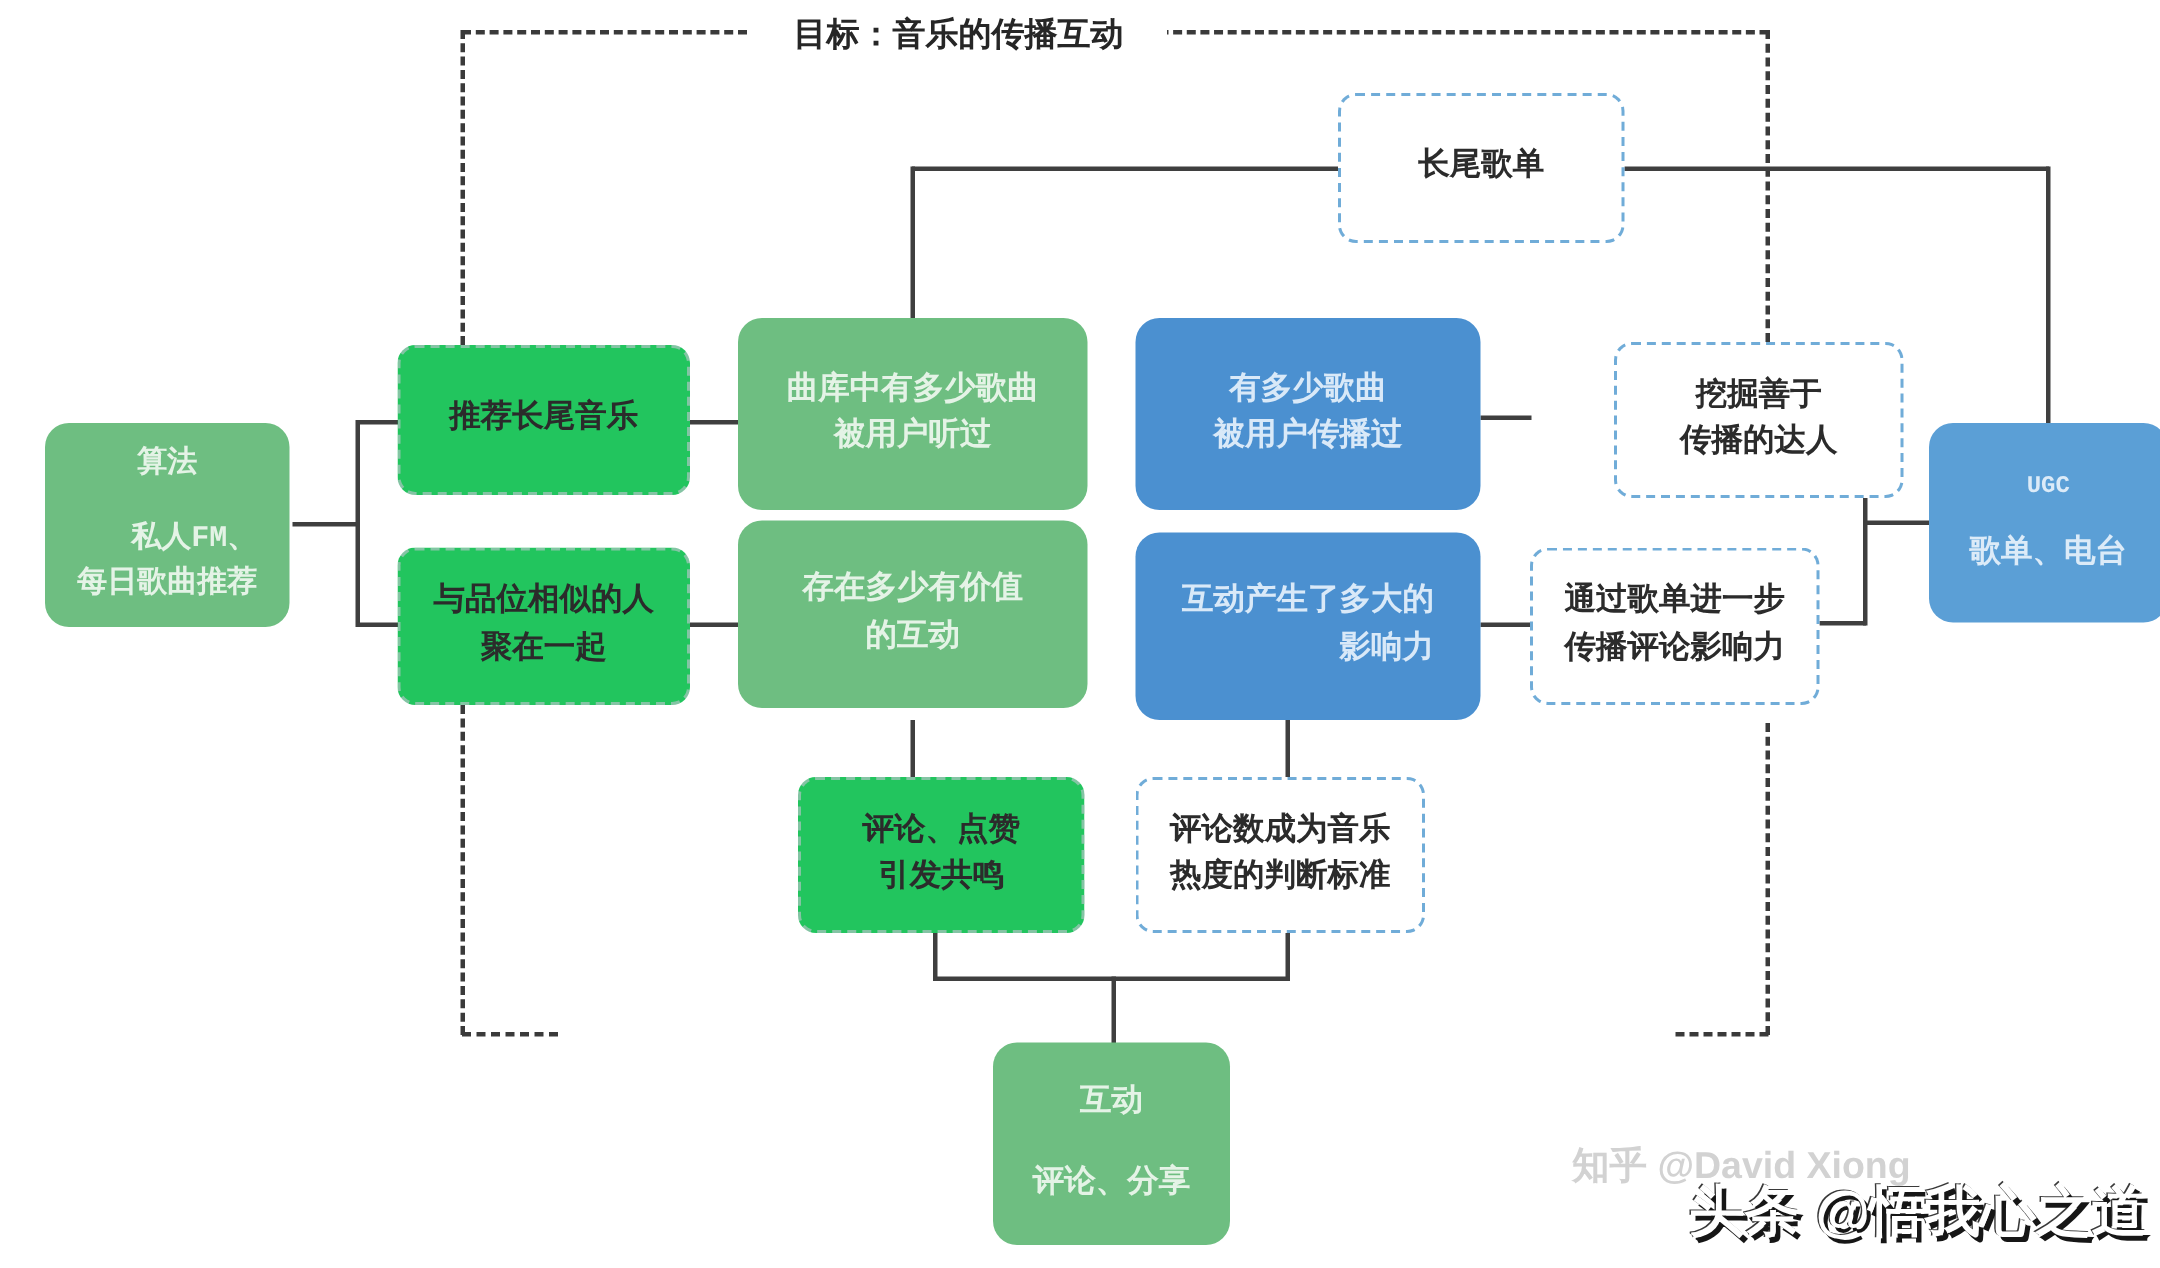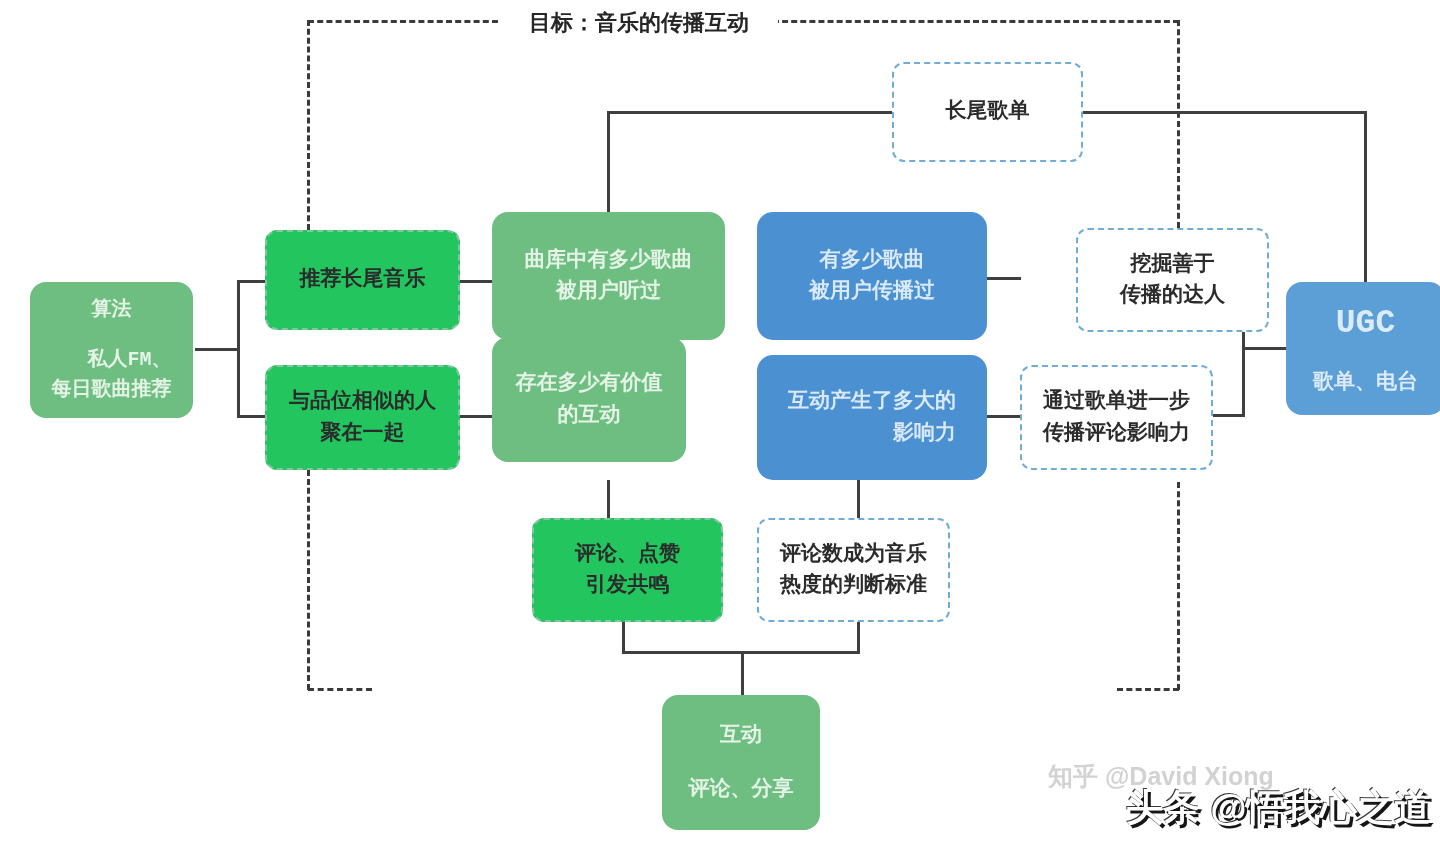--- a/index.html
+++ b/index.html
@@ -36,27 +36,27 @@
     position:absolute;left:480px;top:6px;width:270px;
     font-size:22px;font-weight:bold;color:#262626;text-align:center;
     background:#ffffff;padding:2px 4px;
   }
 
   
   .n-algo{left:10px;top:282px;width:163px;height:136px;font-size:20px;gap:20px;text-align:right;}
   .n-rec{left:245px;top:230px;width:195px;height:100px;}
   .n-sim{left:245px;top:365px;width:195px;height:105px;}
   .n-g1{left:472px;top:212px;width:233px;height:128px;}
-  .n-g2{left:472px;top:337px;width:194px;height:125px;}
+  .n-g2{left:472px;top:347px;width:233px;height:125px;}
   .n-b1{left:737px;top:212px;width:230px;height:128px;}
   .n-b2{left:737px;top:355px;width:230px;height:125px;text-align:right;}
   .n-d1{left:1056px;top:228px;width:193px;height:104px;}
   .n-d2{left:1000px;top:365px;width:193px;height:105px;}
   .n-ugc{left:1266px;top:282px;width:159px;height:133px;gap:18px;font-size:21px;}
-  .n-ugc .big{font-size:33px;}
+  .n-ugc .big{font-size:16px;}
   .n-long{left:872px;top:62px;width:191px;height:100px;}
   .n-t3{left:512px;top:518px;width:191px;height:104px;}
   .n-b3{left:737px;top:518px;width:193px;height:104px;}
   .n-int{left:642px;top:695px;width:158px;height:135px;gap:22px;}
 
   
   .wm-zhihu{
     position:absolute;left:1028px;top:760px;
     font-size:25px;font-weight:bold;color:#d2d2d2;white-space:nowrap;
   }

